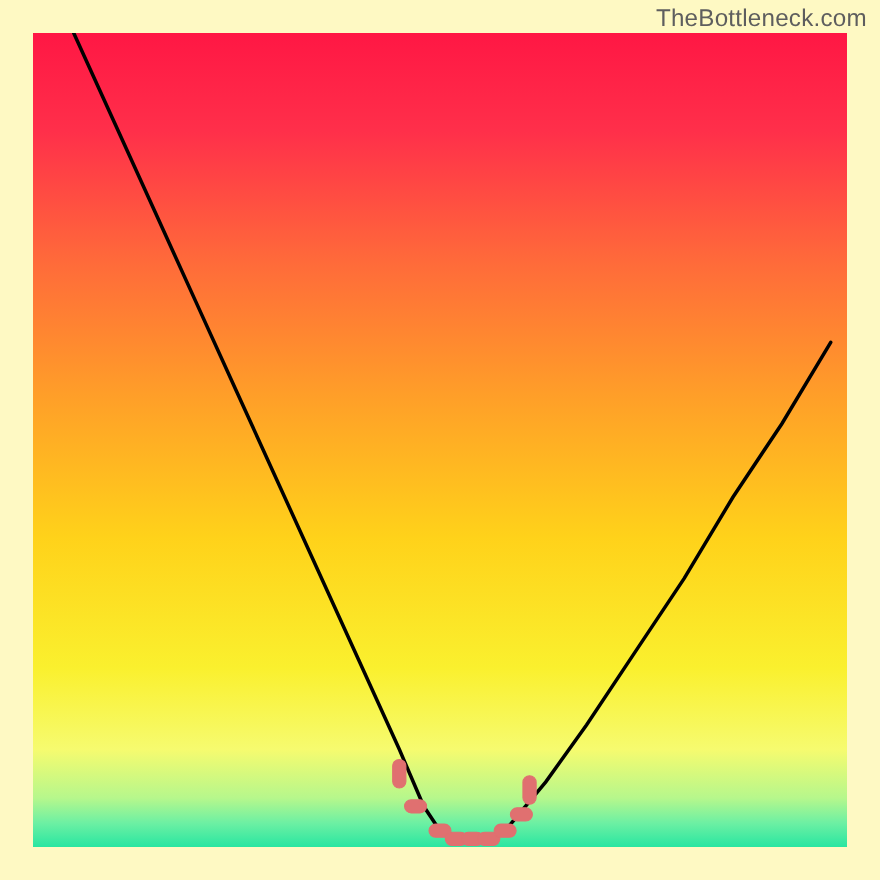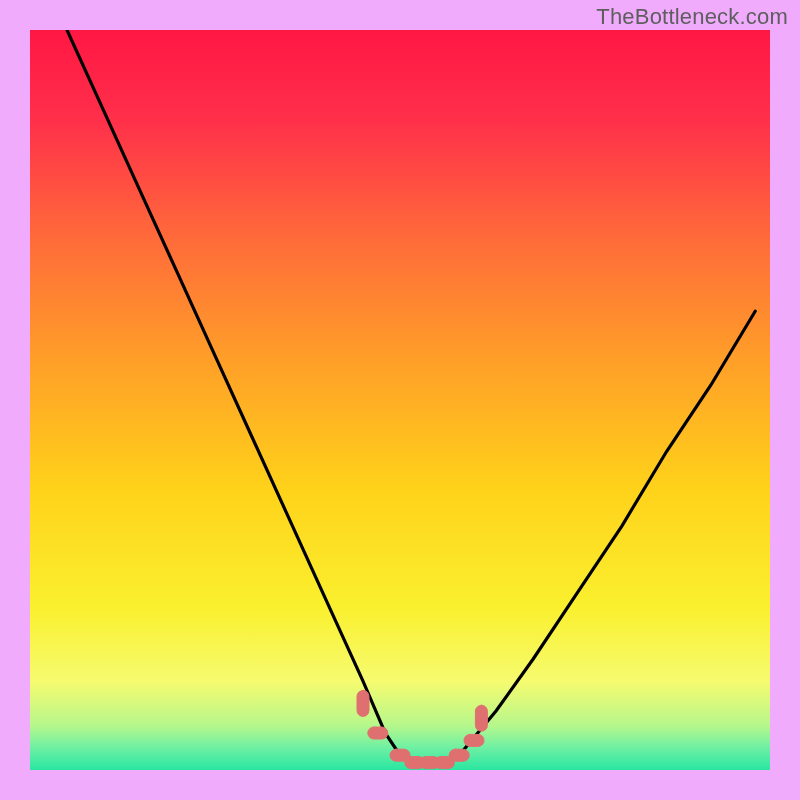--- a/index.html
+++ b/index.html
@@ -8,21 +8,21 @@
     width: 800px;
     height: 800px;
     overflow: hidden;
     background: #000;
     font-family: Arial, Helvetica, sans-serif;
   }
   .frame {
     position: relative;
     width: 800px;
     height: 800px;
-    background: #f0abfc;
+    background: #fef9c3;
     text-decoration: underline;
   }
   .watermark {
     position: absolute;
     top: 4px;
     right: 12px;
     color: #5e5e5e;
     font-size: 22px;
     font-weight: 500;
     letter-spacing: 0.2px;

